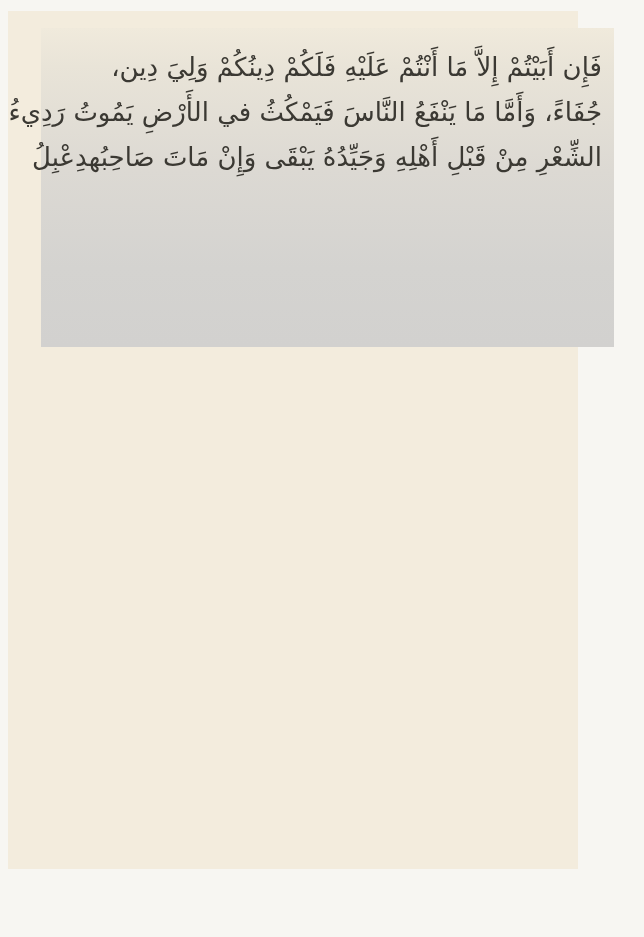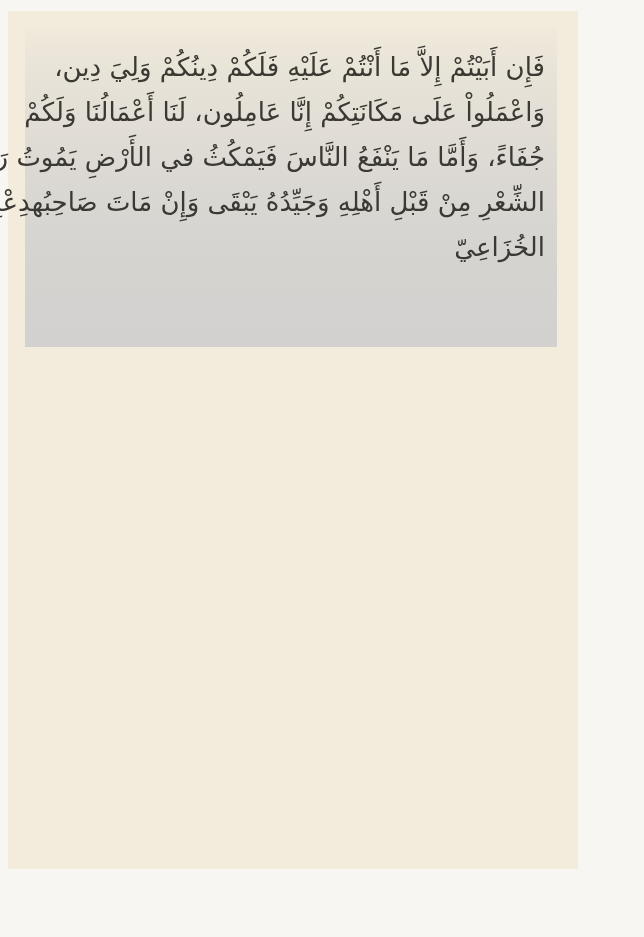--- a/index.html
+++ b/index.html
@@ -14,22 +14,22 @@
     overflow: hidden;
   }
   .paper {
     position: absolute;
     left: 8px; top: 11px;
     width: 570px; height: 858px;
     background: #f3ecdd;
   }
   .highlight {
     position: absolute;
-    left: 17px; top: 17px;
-    width: 532px; height: 319px;
+    left: 33px; top: 17px;
+    width: 573px; height: 319px;
     background: linear-gradient(180deg,
       #f0eadc 0%,
       #e9e4d8 12%,
       #dcd9d3 45%,
       #d4d3d0 75%,
       #d2d1cf 100%);
     padding: 17px 12px 0 18px;
     direction: rtl;
   }
   .line {
@@ -43,19 +43,17 @@
     font-family: "DejaVu Sans", sans-serif;
   }
 </style>
 </head>
 <body>
 
 <div class="canvas">
   <div class="paper">
     <div class="highlight" dir="rtl">
       <div class="line">فَإِن أَبَيْتُمْ إِلاَّ مَا أَنْتُمْ عَلَيْهِ فَلَكُمْ دِينُكُمْ وَلِيَ دِين،</div>
-      <div class="line">وَاعْمَلُواْ عَلَى مَكَانَتِكُمْ إِنَّا عَامِلُون، لَنَا أَعْمَالُنَا وَلَكُمْ</div>
       <div class="line">جُفَاءً، وَأَمَّا مَا يَنْفَعُ النَّاسَ فَيَمْكُثُ في الأَرْضِ يَمُوتُ رَدِيءُ</div>
       <div class="line">الشِّعْرِ مِنْ قَبْلِ أَهْلِهِ وَجَيِّدُهُ يَبْقَى وَإِنْ مَاتَ صَاحِبُهدِعْبِلُ</div>
-      <div class="line">الخُزَاعِيّ</div>
     </div>
   </div>
 </div>
 
 </body></html>

